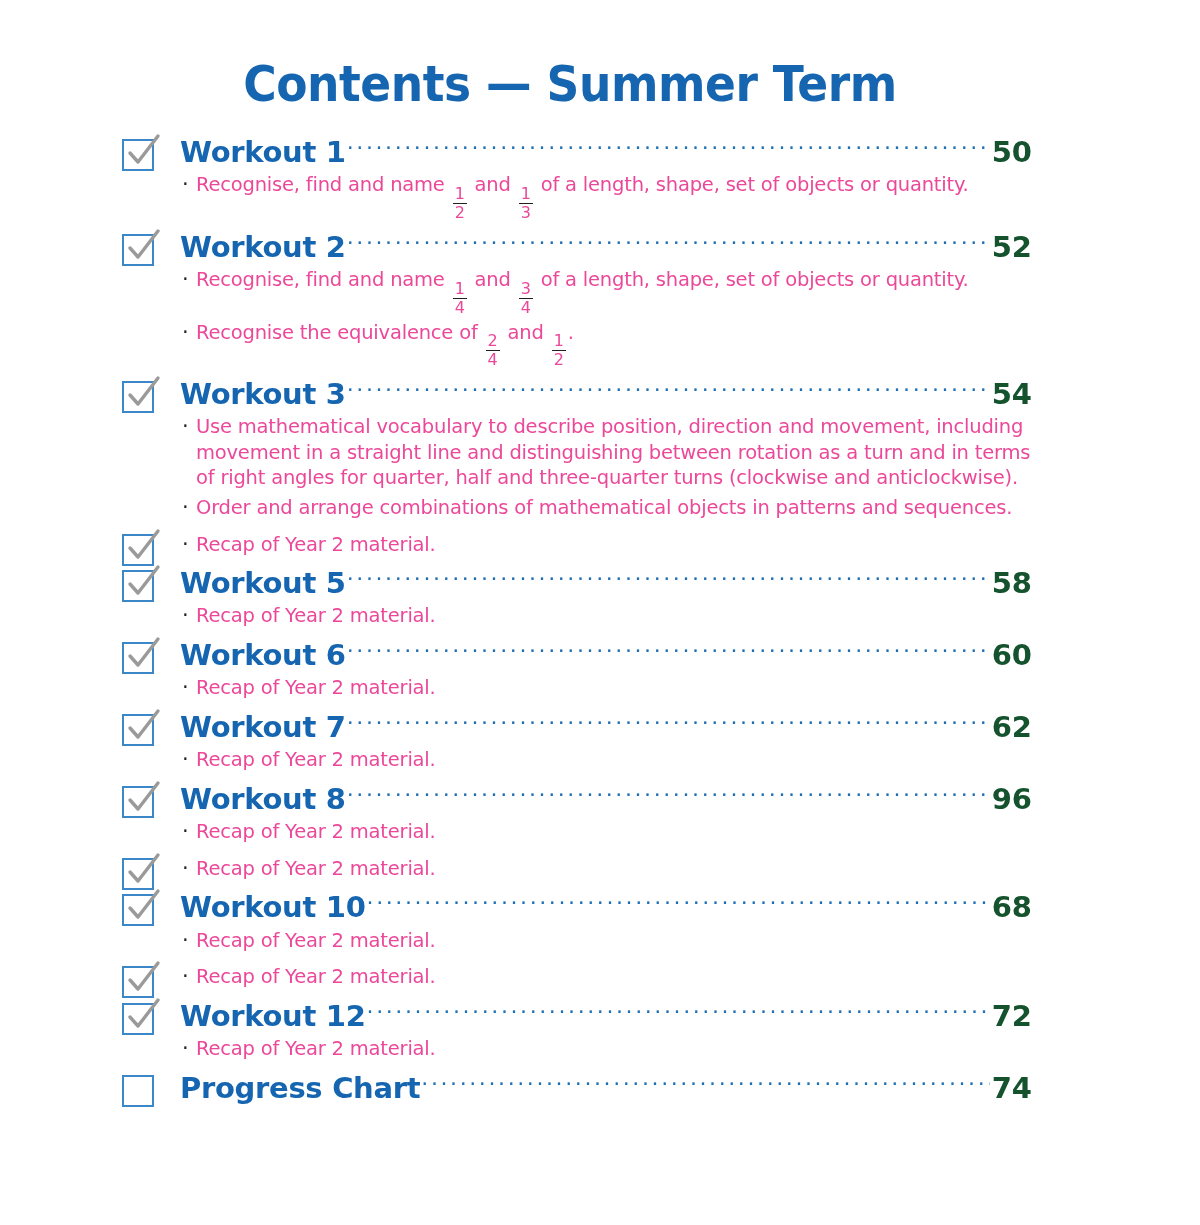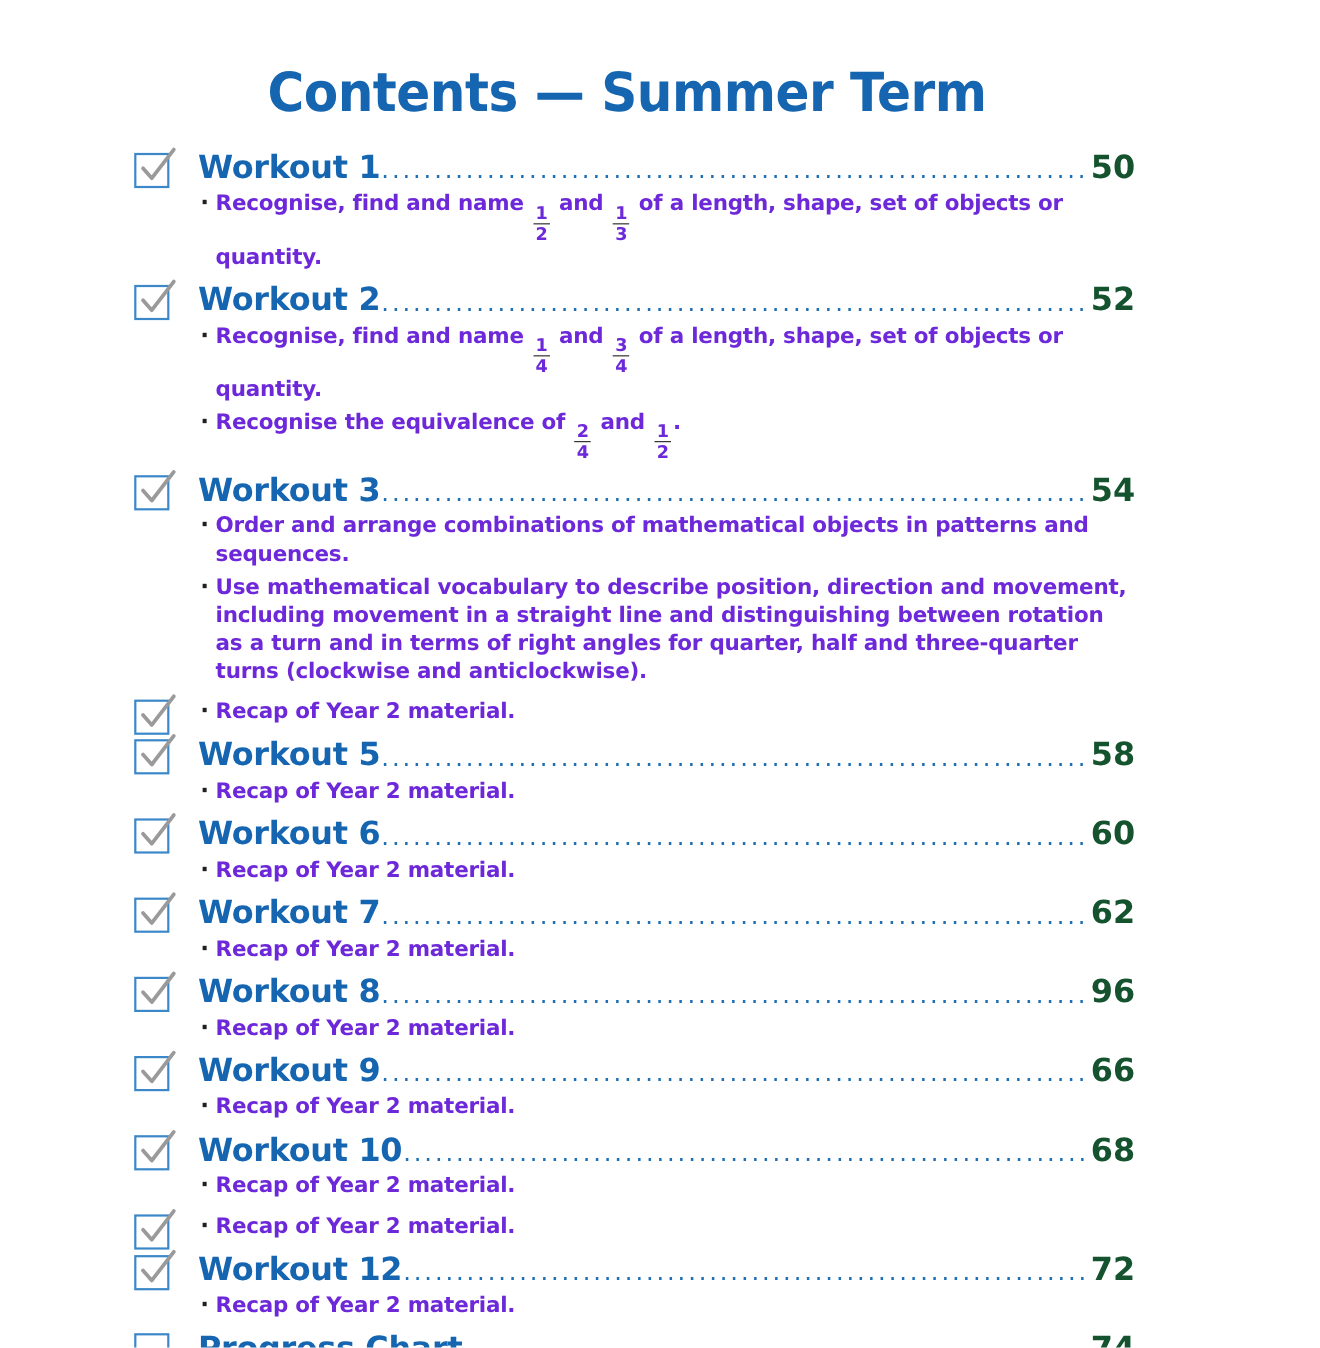--- a/index.html
+++ b/index.html
@@ -67,21 +67,21 @@
     left: -2px;
     top: -8px;
     width: 42px;
     height: 42px;
     overflow: visible;
   }
 
   
   .entry-head {
     display: flex;
-    align-items: flex-end;
+    align-items: flex-start;
     width: 100%;
     line-height: 1.05;
   }
   .entry-title {
     color: #1565b0;
     font-family: "DejaVu Sans", sans-serif;
     font-weight: bold;
     font-size: 29px;
     letter-spacing: -0.3px;
     white-space: nowrap;
@@ -117,28 +117,27 @@
   }
 
   
   .bullets {
     margin: 5px 0 0 0;
     padding: 0;
     list-style: none;
   }
   .bullet {
     position: relative;
-    color: #6d28d9;
+    color: #ec4899;
     font-family: "DejaVu Sans", sans-serif;
     font-size: 19.5px;
     line-height: 1.31;
     padding-left: 16px;
     margin-bottom: 4px;
     letter-spacing: -0.2px;
-    font-weight: bold;
   }
   .bullet::before {
     content: "\00B7";
     position: absolute;
     left: 2px;
     top: -1px;
     font-size: 21px;
     color: #231f20;
   }
   .bullet .txt { white-space: normal; }
@@ -228,22 +227,22 @@
           <svg viewBox="0 0 42 42">
             <path d="M8 20 L16 29 L36 3" fill="none" stroke="#9a9a9a" stroke-width="3.4" stroke-linecap="round" stroke-linejoin="round"></path>
           </svg>
         </span>
         <div class="entry-head">
           <span class="entry-title">Workout 3</span>
           <span class="leader"></span>
           <span class="entry-page">54</span>
         </div>
         <ul class="bullets">
+          <li class="bullet"><span class="txt">Use mathematical vocabulary to describe position, direction and movement, including movement in a straight line and distinguishing between rotation as a turn and in terms of right angles for quarter, half and three-quarter turns (clockwise and anticlockwise).</span></li>
           <li class="bullet"><span class="txt">Order and arrange combinations of mathematical objects in patterns and sequences.</span></li>
-          <li class="bullet"><span class="txt">Use mathematical vocabulary to describe position, direction and movement, including movement in a straight line and distinguishing between rotation as a turn and in terms of right angles for quarter, half and three-quarter turns (clockwise and anticlockwise).</span></li>
         </ul>
       </div>
       <div class="entry">
         <span class="checkbox">
           <svg viewBox="0 0 42 42">
             <path d="M8 20 L16 29 L36 3" fill="none" stroke="#9a9a9a" stroke-width="3.4" stroke-linecap="round" stroke-linejoin="round"></path>
           </svg>
         </span>
         <ul class="bullets">
           <li class="bullet"><span class="txt">Recap of Year 2 material.</span></li>
@@ -308,25 +307,20 @@
         <ul class="bullets">
           <li class="bullet"><span class="txt">Recap of Year 2 material.</span></li>
         </ul>
       </div>
       <div class="entry">
         <span class="checkbox">
           <svg viewBox="0 0 42 42">
             <path d="M8 20 L16 29 L36 3" fill="none" stroke="#9a9a9a" stroke-width="3.4" stroke-linecap="round" stroke-linejoin="round"></path>
           </svg>
         </span>
-        <div class="entry-head">
-          <span class="entry-title">Workout 9</span>
-          <span class="leader"></span>
-          <span class="entry-page">66</span>
-        </div>
         <ul class="bullets">
           <li class="bullet"><span class="txt">Recap of Year 2 material.</span></li>
         </ul>
       </div>
       <div class="entry">
         <span class="checkbox">
           <svg viewBox="0 0 42 42">
             <path d="M8 20 L16 29 L36 3" fill="none" stroke="#9a9a9a" stroke-width="3.4" stroke-linecap="round" stroke-linejoin="round"></path>
           </svg>
         </span>

